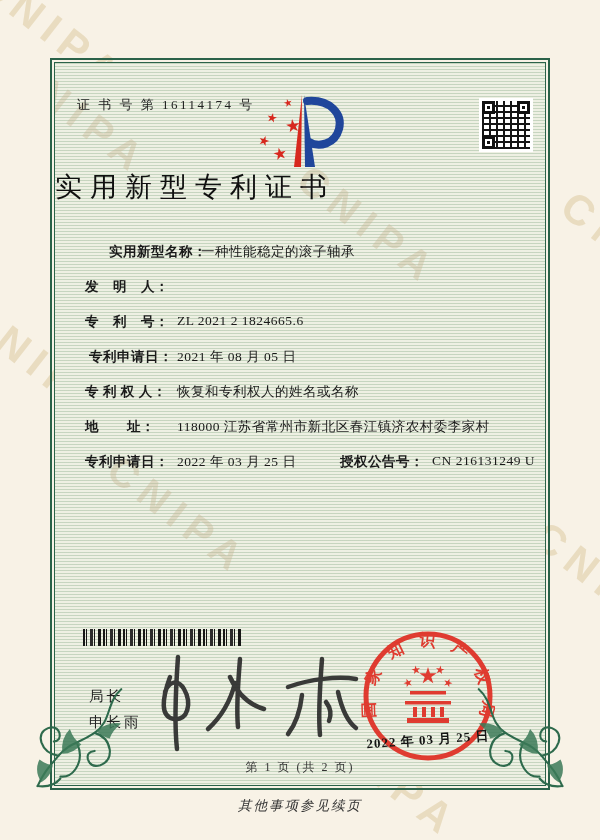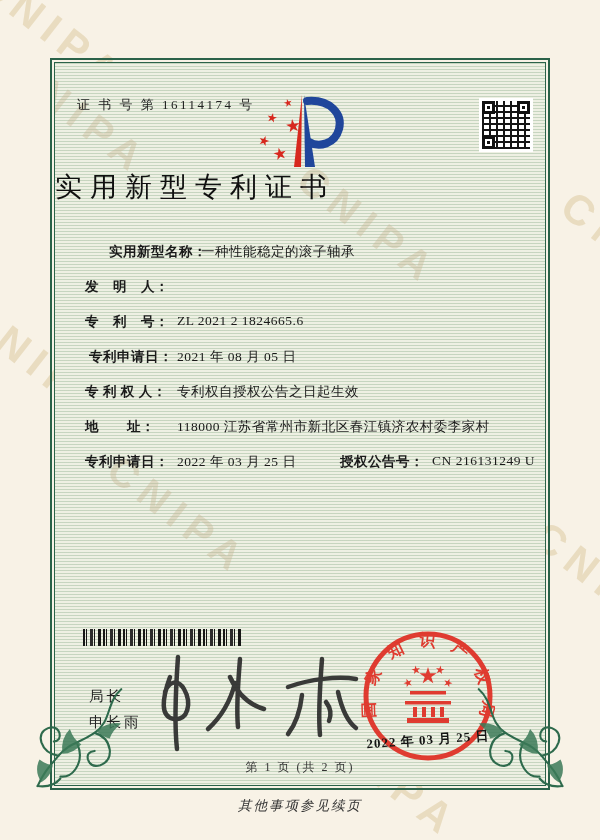--- a/index.html
+++ b/index.html
@@ -175,21 +175,21 @@
       <div class="frow r2">
         <span class="flabel">专　利　号：</span>
         <span class="fvalue">ZL 2021 2 1824665.6</span>
       </div>
       <div class="frow r3">
         <span class="flabel">专利申请日：</span>
         <span class="fvalue">2021 年 08 月 05 日</span>
       </div>
       <div class="frow r4">
         <span class="flabel">专 利 权 人：</span>
-        <span class="fvalue">专利权自授权公告之日起生效</span>
+        <span class="fvalue">恢复和专利权人的姓名或名称</span>
       </div>
       <div class="frow r5">
         <span class="flabel">地　　址：</span>
         <span class="fvalue">118000 江苏省常州市新北区春江镇济农村委李家村</span>
       </div>
       <div class="frow r6">
         <span class="flabel">专利申请日：</span>
         <span class="fvalue">2022 年 03 月 25 日</span>
       </div>
       <div class="frow r6b">

